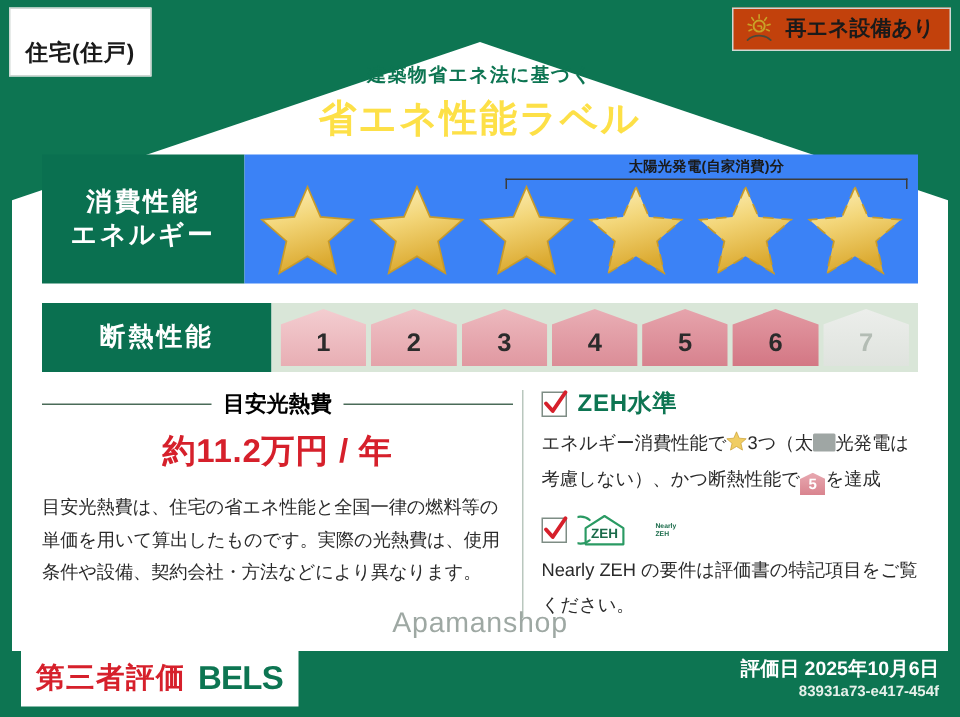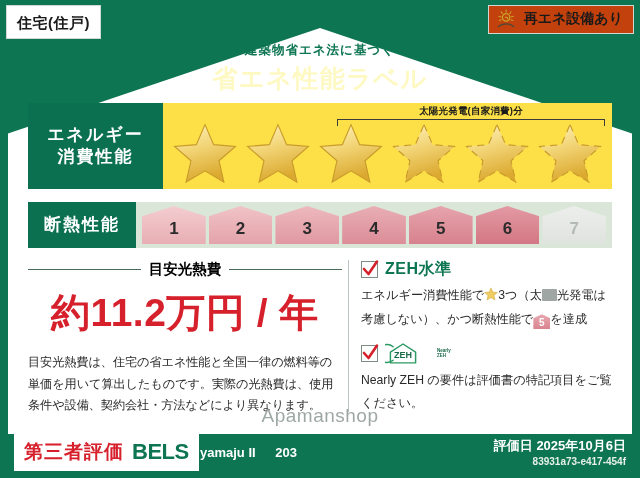--- a/index.html
+++ b/index.html
@@ -23,21 +23,21 @@
     position: absolute;
     left: 16px; top: 40px; right: 16px; bottom: 49px;
     background: #ffffff;
     clip-path: polygon(0% 26%, 50% 0%, 100% 26%, 100% 100%, 0% 100%);
   }
 
   
   .tag-house-type {
     position: absolute; left: 6px; top: 5px;
     background: #fff; border: 1px solid #cfd8d4;
-    padding: 8px 10px 5px 10px;
+    padding: 20px 10px 5px 10px;
     font-size: 15px; font-weight: bold; color: #1a1a1a;
     letter-spacing: 0.5px;
     z-index: 6;
   }
 
   
   .tag-renewable {
     position: absolute; right: 6px; top: 5px;
     background: #c2410c; border: 1px solid #cfd8d4;
     padding: 3px 10px 4px 7px;
@@ -50,38 +50,38 @@
   
   .title-block {
     position: absolute; left: 0; right: 0; top: 42px;
     text-align: center; z-index: 5;
   }
   .title-sub {
     font-size: 12.5px; font-weight: bold; color: #0d7552;
     letter-spacing: 1px;
   }
   .title-main {
-    font-size: 25px; font-weight: bold; color: #fef9c3;
+    font-size: 25px; font-weight: bold; color: #fde047;
     letter-spacing: 1.5px; margin-top: 3px;
   }
 
   
   .row-energy {
     position: absolute; left: 28px; top: 103px; width: 584px; height: 86px;
     display: flex; z-index: 5;
   }
   .lbl-green {
     background: #0a7050; color: #fff;
     display: flex; flex-direction: column; justify-content: center;
     align-items: center; text-align: center;
     font-weight: bold; letter-spacing: 2px; line-height: 1.28;
   }
   .row-energy .lbl-green { width: 135px; font-size: 17px; }
   .energy-stars {
-    flex: 1; background: #fde047; position: relative;
+    flex: 1; background: #3b82f6; position: relative;
     display: flex; align-items: flex-end; justify-content: space-around;
     padding: 0 6px 4px 6px;
   }
   .star { width: 66px; height: 63px; display: block; }
 
   .solar-anno {
     position: absolute; right: 7px; top: 2px; width: 268px;
     text-align: center;
   }
   .solar-anno-text {
@@ -92,21 +92,21 @@
     border-left: 1.5px solid #3c3c3c;
     border-right: 1.5px solid #3c3c3c;
     border-top: 1.5px solid #3c3c3c;
   }
 
   
   .row-insul {
     position: absolute; left: 28px; top: 202px; width: 584px; height: 46px;
     display: flex; z-index: 5;
   }
-  .row-insul .lbl-green { width: 108px; font-size: 17px; }
+  .row-insul .lbl-green { width: 153px; font-size: 17px; }
   .insul-track {
     flex: 1; background: #d9e6d8;
     display: flex; align-items: center; gap: 3px;
     padding: 0 6px;
   }
   .grade {
     flex: 1; height: 38px; position: relative;
     display: flex; align-items: flex-end; justify-content: center;
     font-size: 17px; font-weight: bold; color: #2b2b2b;
     padding-bottom: 5px;
@@ -127,21 +127,21 @@
   .lower-right { flex: 1; padding-left: 2px; }
 
   .cost-head {
     display: flex; align-items: center; gap: 8px;
     font-size: 14.5px; font-weight: bold; color: #000000;
     margin-top: 2px;
   }
   .cost-head .rule { flex: 1; height: 1.5px; background: #4a6b58; }
   .cost-value {
     text-align: center; color: #d6202b;
-    font-size: 39px; font-weight: bold; letter-spacing: .5px;
+    font-size: 22px; font-weight: bold; letter-spacing: .5px;
     margin-top: 7px;
   }
   .cost-note {
     font-size: 12.2px; color: #2a2a2a; line-height: 1.78;
     margin-top: 12px; letter-spacing: -.1px;
   }
 
   .zeh-head {
     display: flex; align-items: center; gap: 7px; margin-top: 1px;
   }
@@ -231,22 +231,22 @@
     <span>再エネ設備あり</span>
   </div>
 
   <div class="title-block">
     <div class="title-sub">建築物省エネ法に基づく</div>
     <div class="title-main">省エネ性能ラベル</div>
   </div>
 
   <div class="row-energy">
     <div class="lbl-green">
+      <span>消費性能</span>
       <span>エネルギー</span>
-      <span>消費性能</span>
     </div>
     <div class="energy-stars">
 
       <div class="solar-anno">
         <div class="solar-anno-text">太陽光発電(自家消費)分</div>
         <div class="solar-bracket"></div>
       </div>
 
       <svg class="star" viewBox="0 0 64 60">
         <defs>
@@ -348,24 +348,20 @@
     </div>
   </div>
 
   <div class="watermark">Apamanshop</div>
 
   <div class="footer">
     <div class="bels-box">
       <span class="bels-jp">第三者評価</span>
       <span class="bels-en">BELS</span>
     </div>
-    <div class="bldg-name">
-      <span>yamaju II</span>
-      <span class="bldg-unit">203</span>
-    </div>
     <div class="eval-date">
       <span>評価日</span>
       <span>2025年10月6日</span>
     </div>
     <div class="eval-id">83931a73-e417-454f</div>
   </div>
 
 </div>
 
 </body></html>

